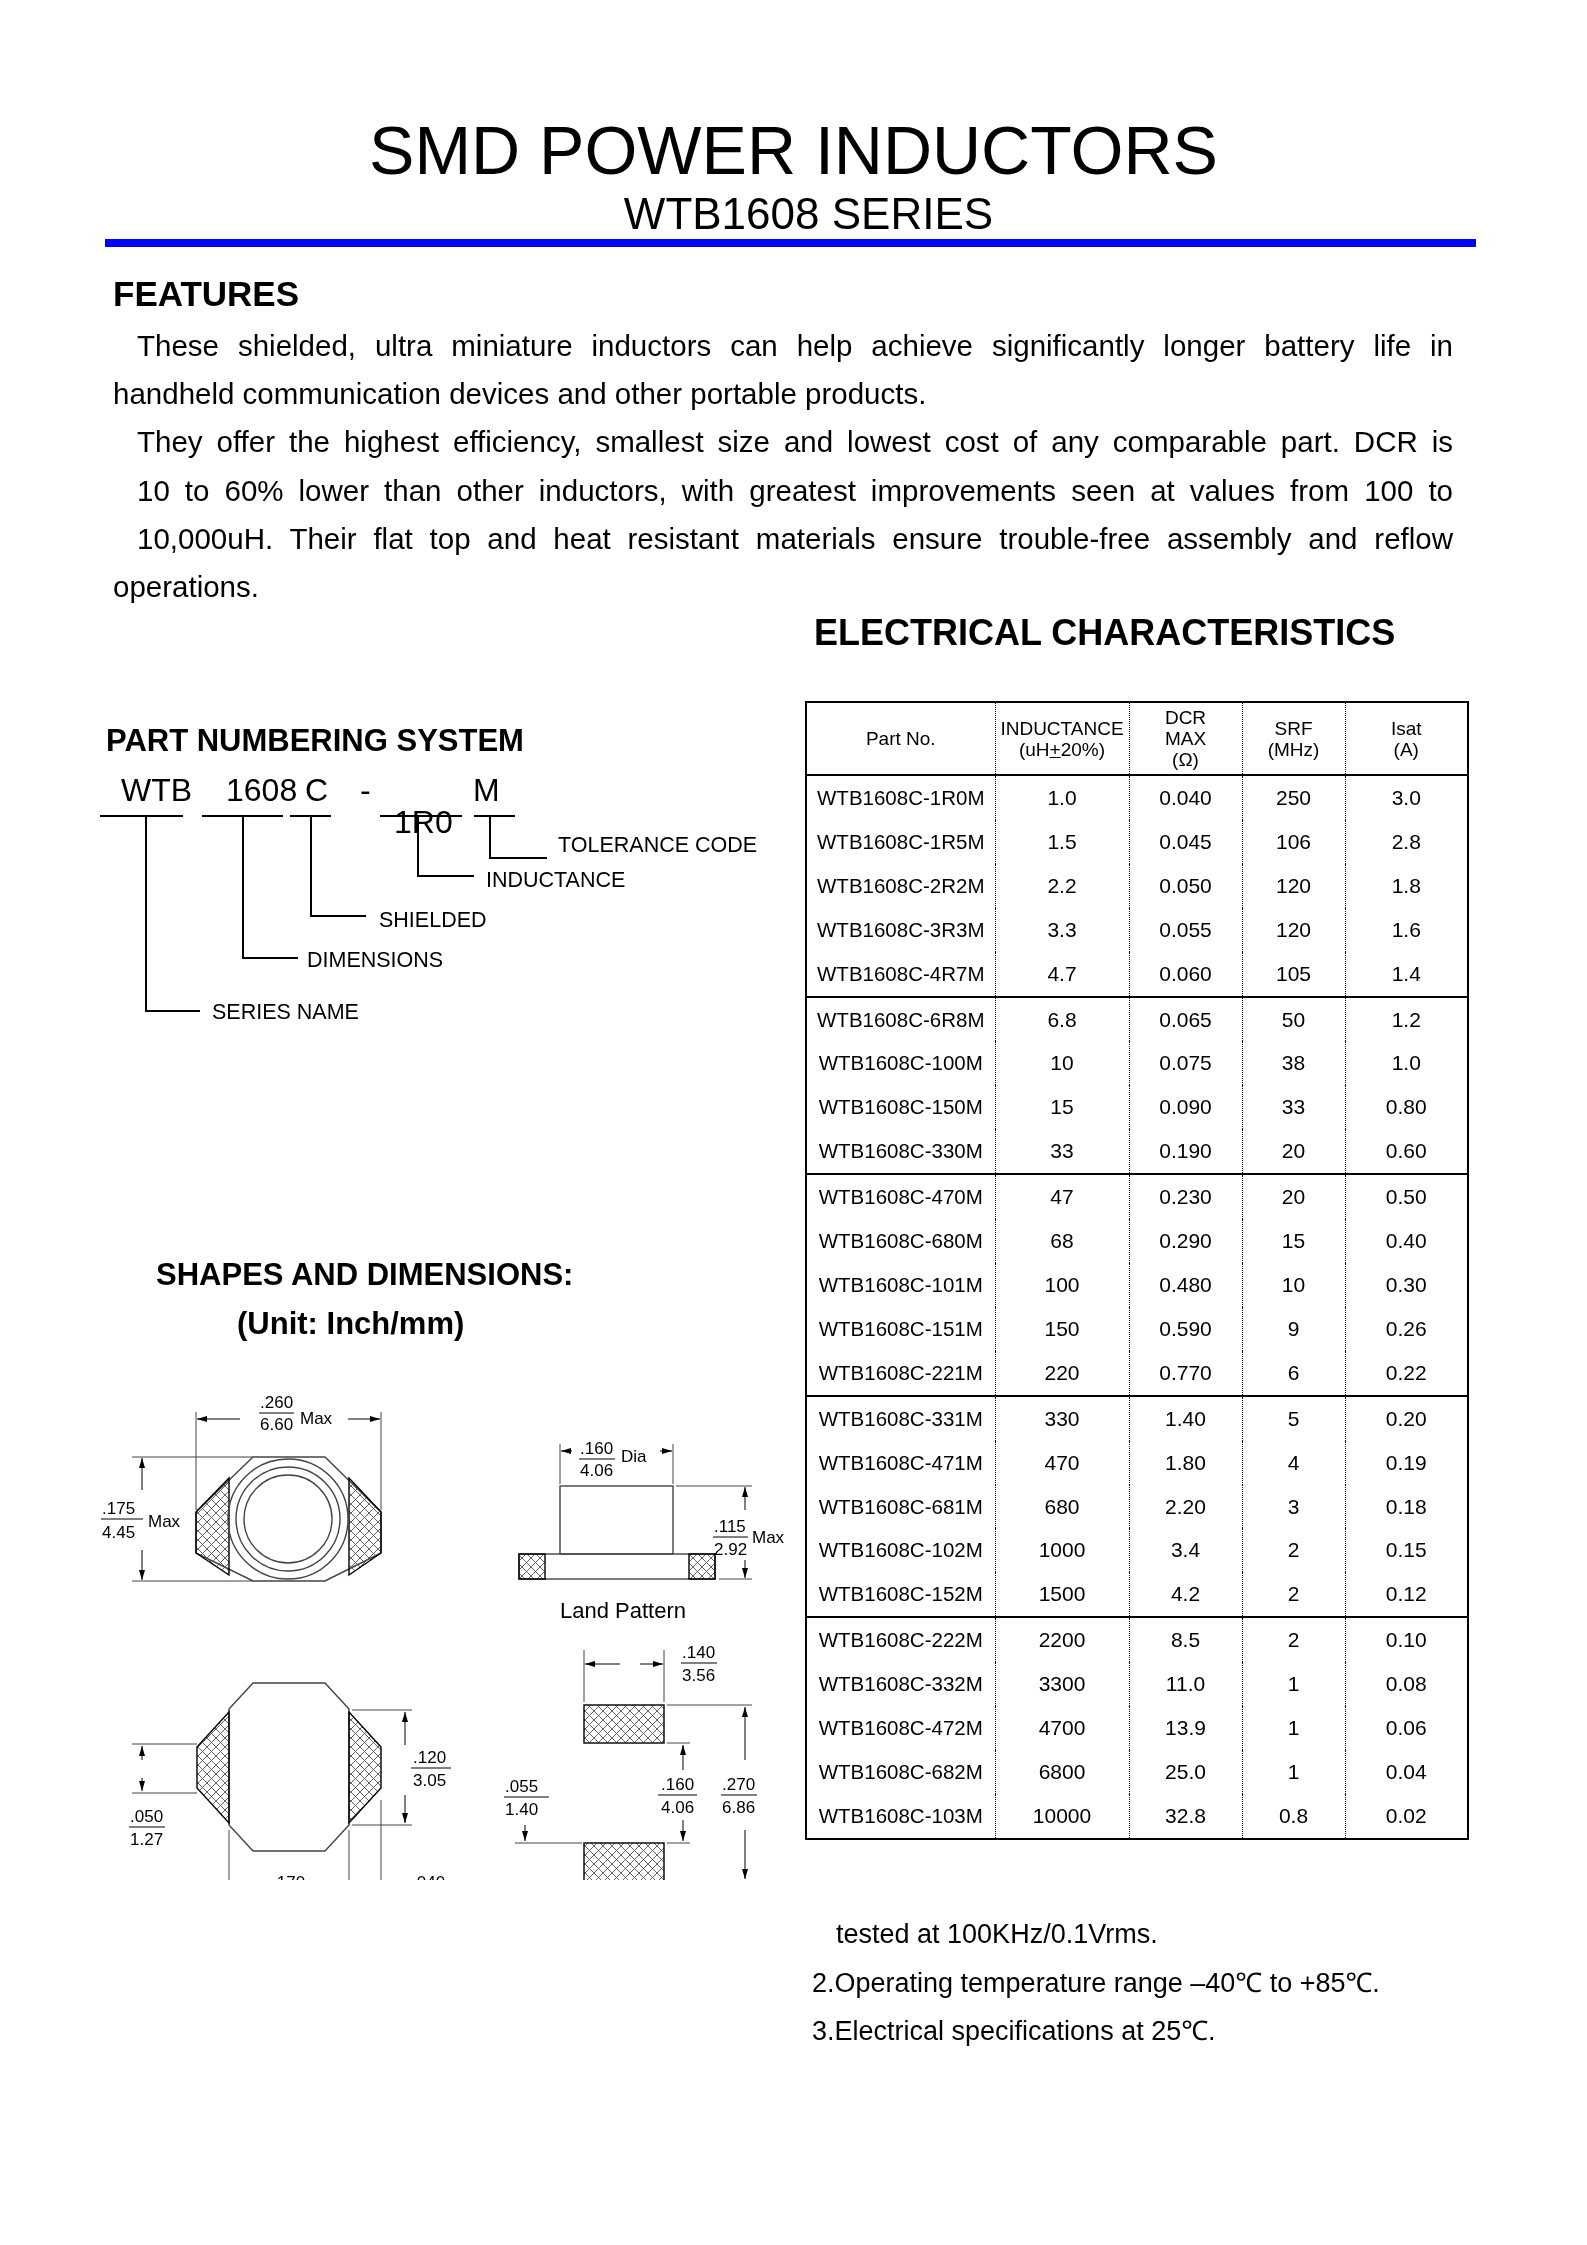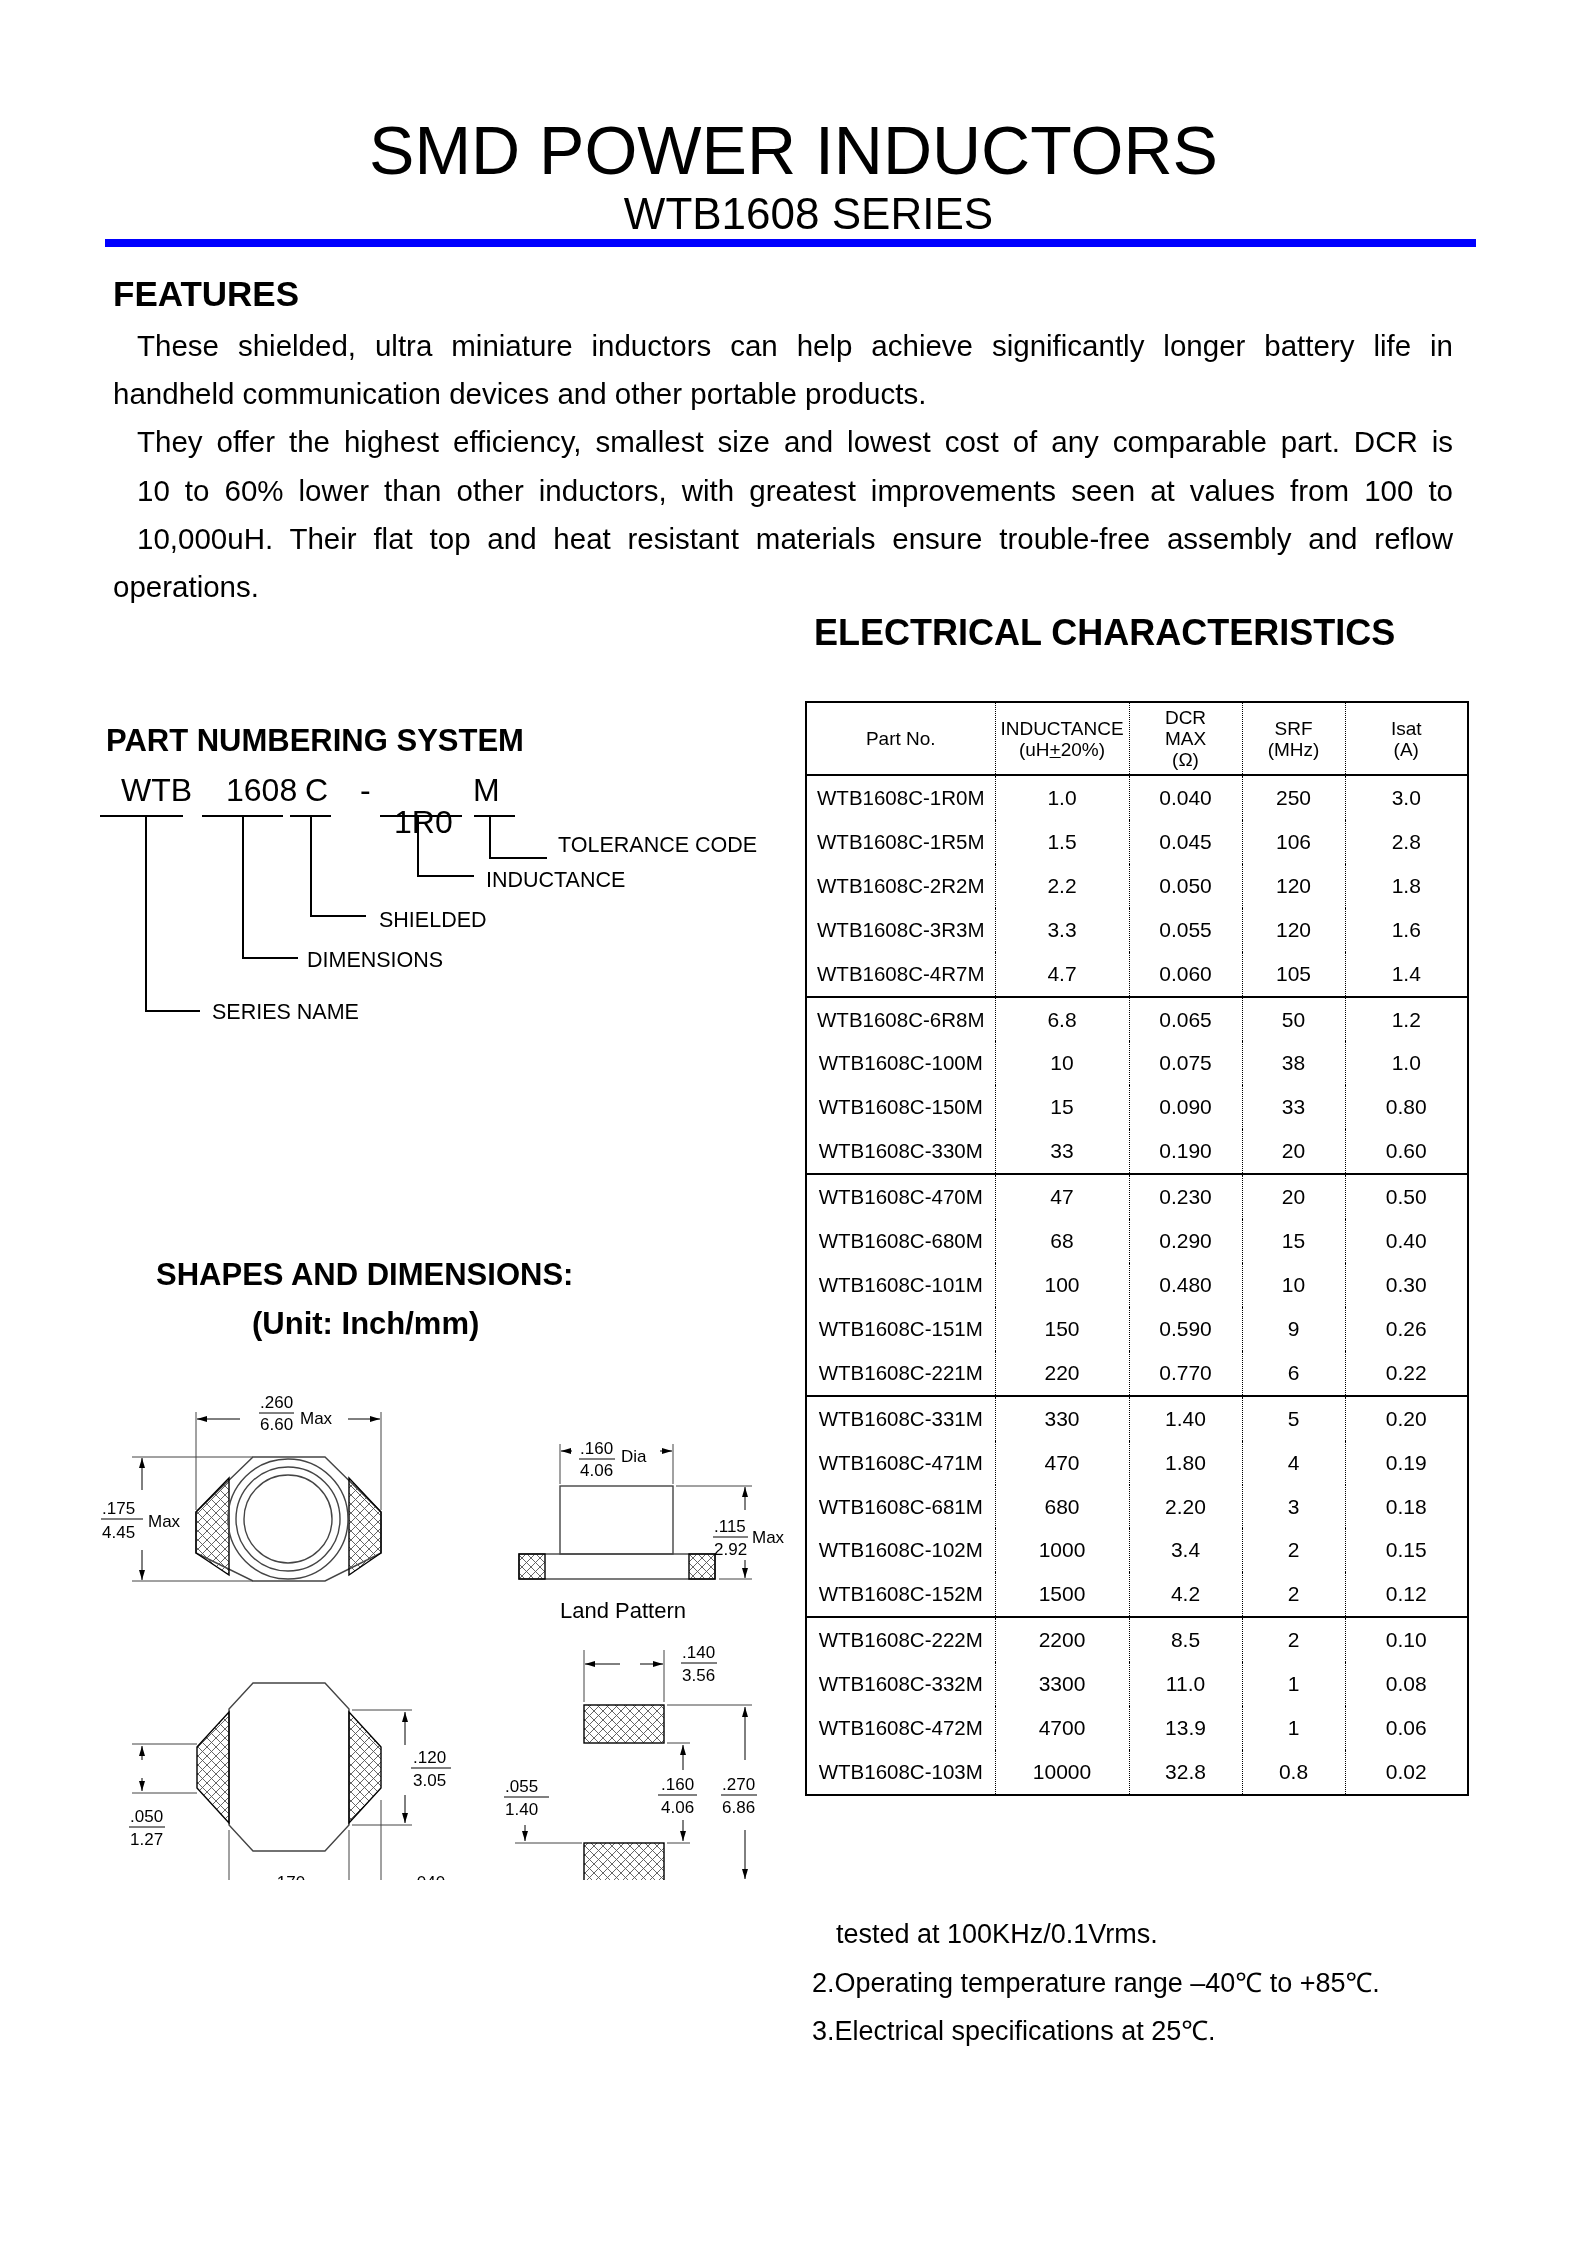--- a/index.html
+++ b/index.html
@@ -9,21 +9,21 @@
   .title { left:0; width:1587px; top:112px; text-align:center; font-size:68px; line-height:76px; letter-spacing:0px; }
   .subtitle { left:0; width:1587px; top:193px; text-align:center; font-size:44px; line-height:42px; padding-left:30px; box-sizing:border-box; }
   .rule { left:105px; top:239px; width:1371px; height:8px; background:#0000ff; }
   .h-features { left:113px; top:274px; font-size:35px; font-weight:bold; line-height:40px; }
   .para { left:113px; width:1340px; font-size:29.5px; line-height:48.2px; text-align:justify; }
   .para .ln { display:block; height:48.2px; white-space:nowrap; }
   .para .ln.j { text-align:justify; text-align-last:justify; white-space:normal;margin-left:24px; }
   .h-elec { left:814px; top:612px; font-size:36px; font-weight:bold; line-height:42px; }
   .h-pns { left:106px; top:723px; font-size:31px; font-weight:bold; line-height:36px; }
   .h-shapes { left:156px; top:1257px; font-size:31px; font-weight:bold; line-height:36px; }
-  .h-unit { left:252px; top:1306px; font-size:31px; font-weight:bold; line-height:36px; }
+  .h-unit { left:237px; top:1306px; font-size:31px; font-weight:bold; line-height:36px; }
 
   table.spec { position:absolute; left:805px; top:701px; width:662px; border-collapse:collapse;
                border:2px solid #000; table-layout:fixed; font-size:21px; }
   table.spec th, table.spec td { text-align:center; padding:0; border-left:1.5px dotted #000; }
   table.spec th:first-child, table.spec td:first-child { border-left:none; }
   table.spec thead th { height:71px; font-weight:normal; font-size:19px; line-height:21px; border-bottom:2px solid #000; }
   table.spec tbody td { height:43.9px; line-height:43.9px; white-space:nowrap; }
   table.spec tbody tr.grp-end td { border-bottom:2px solid #000; }
   table.spec td.pn { font-size:20.5px; }
   .u { text-decoration:underline; }
@@ -231,20 +231,27 @@
         <td>0.08</td>
       </tr>
       <tr>
         <td class="pn">WTB1608C-472M</td>
         <td>4700</td>
         <td>13.9</td>
         <td>1</td>
         <td>0.06</td>
       </tr>
       <tr>
+        <td class="pn">WTB1608C-682M</td>
+        <td>6800</td>
+        <td>25.0</td>
+        <td>1</td>
+        <td>0.04</td>
+      </tr>
+      <tr>
         <td class="pn">WTB1608C-103M</td>
         <td>10000</td>
         <td>32.8</td>
         <td>0.8</td>
         <td>0.02</td>
       </tr>
     </tbody>
 </table>
 
 <div class="abs notes" style="top:1919px; left:836px;">tested at 100KHz/0.1Vrms.</div>

